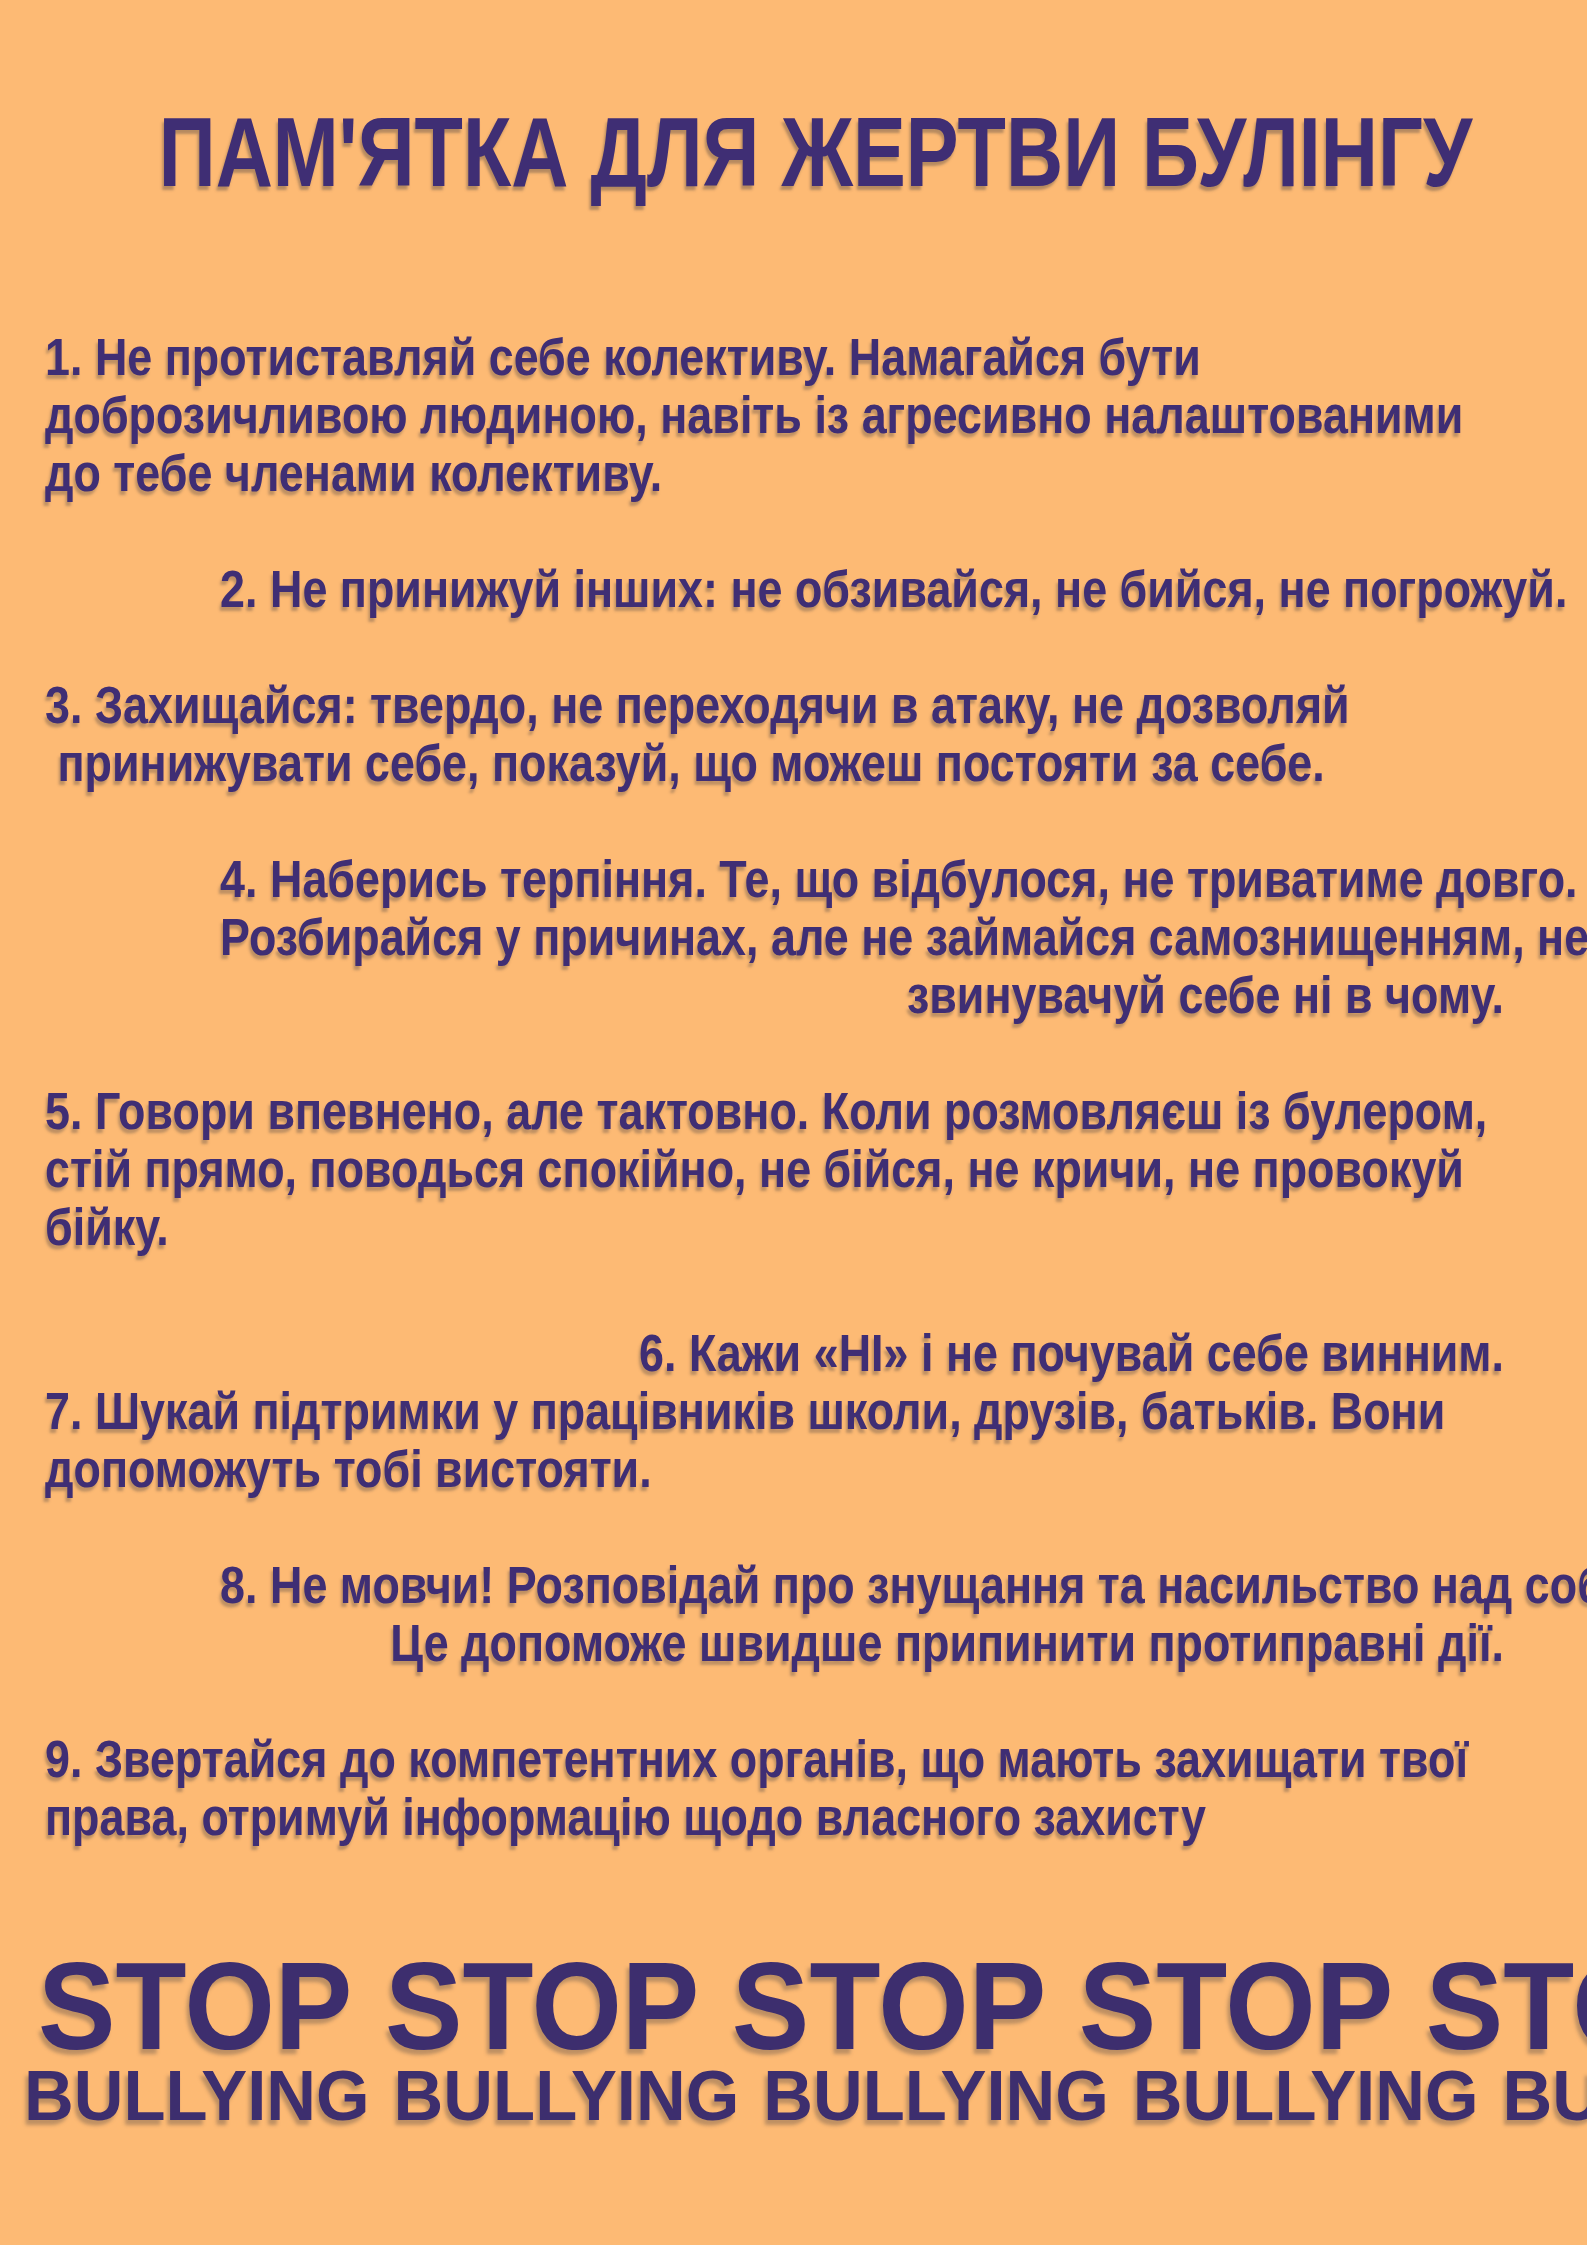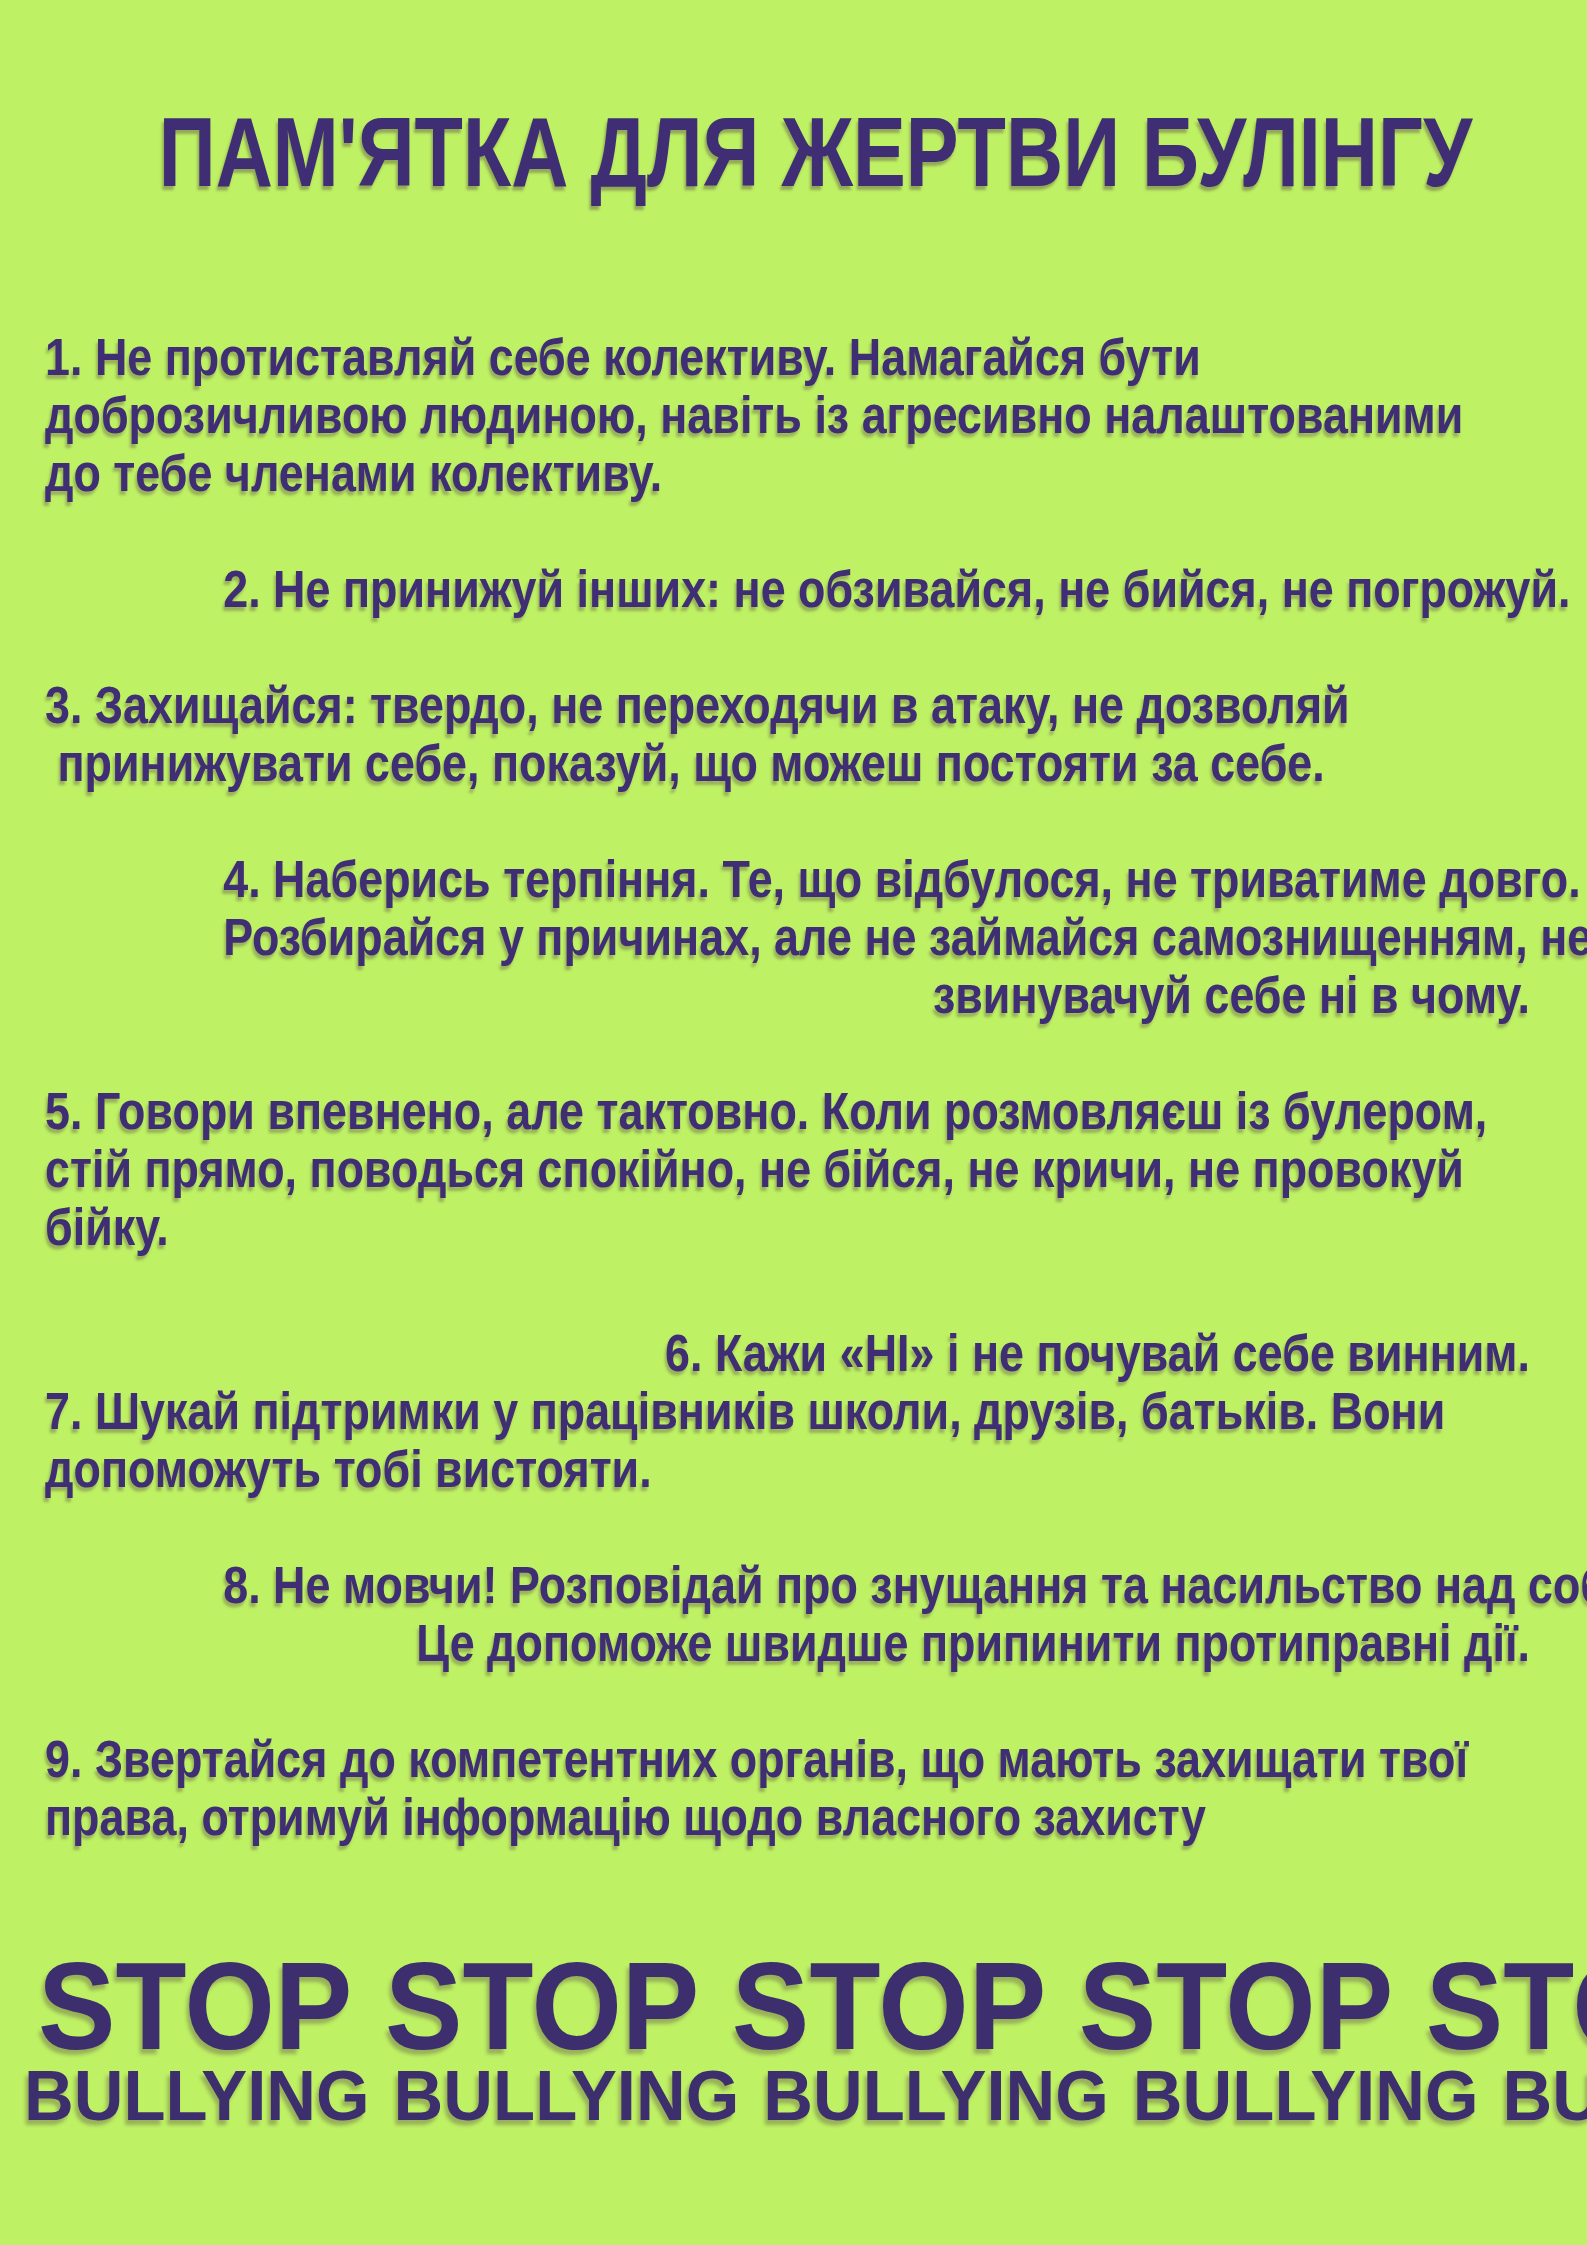--- a/index.html
+++ b/index.html
@@ -5,39 +5,39 @@
   * { margin: 0; padding: 0; box-sizing: border-box; }
   html, body { width: 1587px; }
   body {
     font-family: "Liberation Sans", sans-serif;
     background: #ffd95e;
   }
   .poster {
     position: relative;
     width: 1587px;
     height: 2245px;
-    background: #bef264;
+    background: #fdba74;
     overflow: hidden;
     color: #3f2e74;
   }
   .title {
     margin-top: 98px;
     font-size: 99px;
     line-height: 1.1;
     font-weight: bold;
     text-align: center;
     white-space: nowrap;
     transform: scaleX(0.80);
     transform-origin: center center;
     letter-spacing: 0px;
     text-shadow: -2px 4px 3px rgba(96, 80, 72, 0.45);
   }
   .memo {
     padding-left: 45px;
-    padding-right: 57px;
+    padding-right: 83px;
   }
   .item {
     font-size: 51px;
     font-weight: bold;
     line-height: 58px;
     margin-bottom: 58px;
     text-shadow: -2px 4px 3px rgba(96, 80, 72, 0.40);
   }
   .item .line { white-space: pre; }
   .item.align-left  { text-align: left;  transform: scaleX(0.88); transform-origin: left center; }

